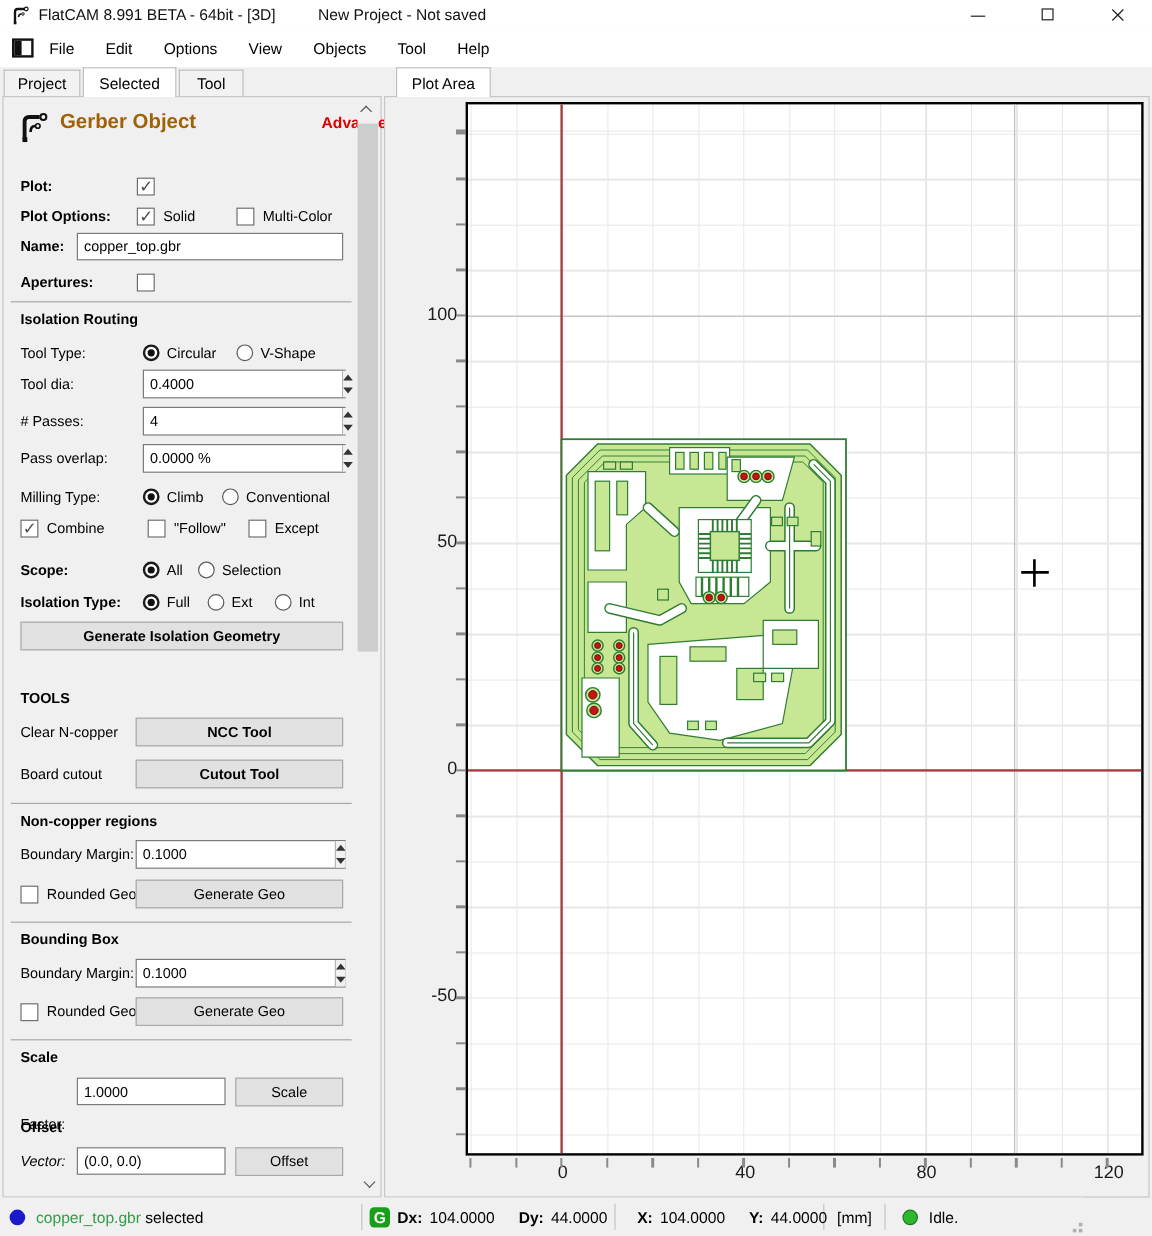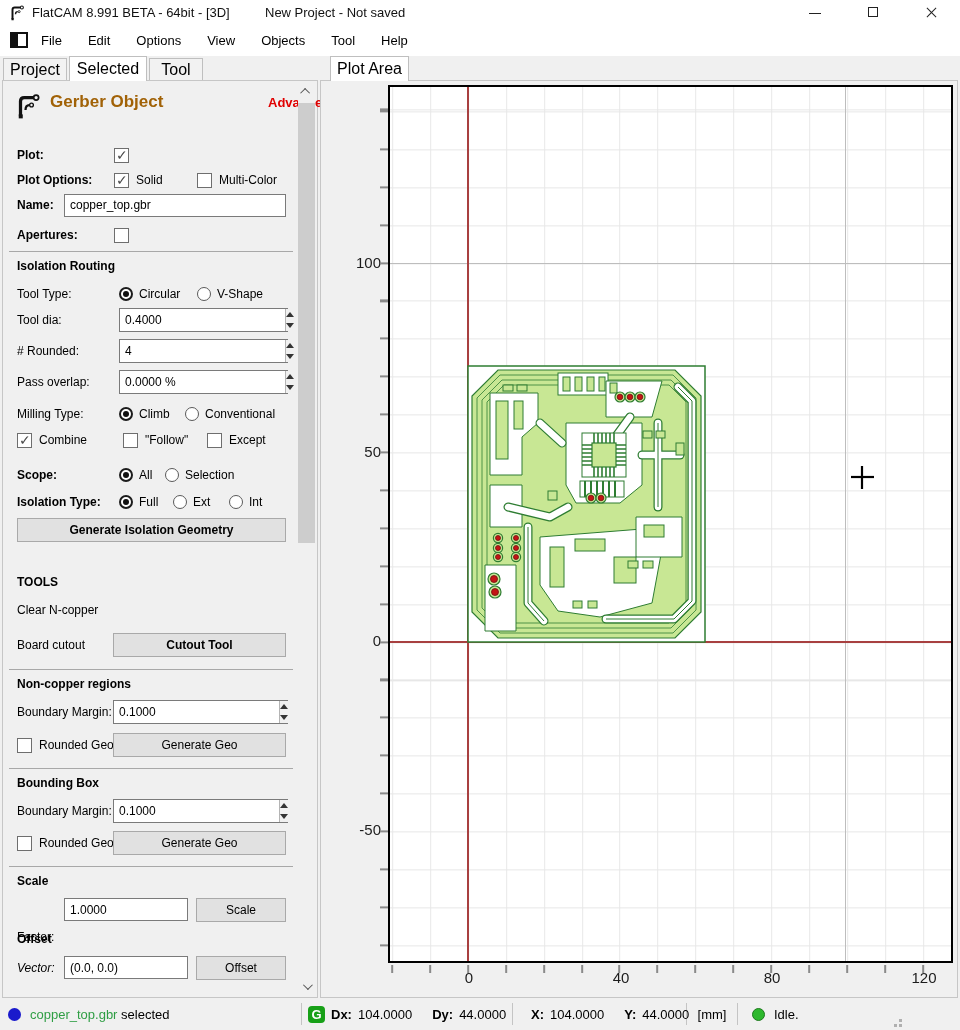--- a/index.html
+++ b/index.html
@@ -21,21 +21,21 @@
 
   
   #menubar { position:absolute; left:0; top:24px; width:960px; height:32px; background:#fff; display:flex; align-items:center; }
   #panel-toggle { width:18px; height:16px; border:2px solid #111; margin-left:10px; position:relative; background:#fff; }
   #panel-toggle::after { content:""; position:absolute; left:0; top:0; width:6px; height:12px; background:#111; }
   .menu-item { padding:0 13px; font-size:13px; height:32px; display:flex; align-items:center; }
   .menu-item:first-of-type { margin-left:12px; }
 
   
   #tabrow { position:absolute; left:0; top:56px; width:960px; height:24px; }
-  .tab { position:absolute; top:2px; height:22px; background:#f2f2f2; border:1px solid #bfbfbf; border-bottom:none; display:flex; align-items:center; justify-content:center; font-size:16px; }
+  .tab { position:absolute; top:2px; height:22px; background:#f2f2f2; border:1px solid #bfbfbf; border-bottom:none; display:flex; align-items:center; justify-content:center; font-size:13px; }
   .tab.active { top:0; height:25px; background:#fff; z-index:3; }
 
   
   .page { position:absolute; top:80px; height:918px; background:#f0f0f0; border:1px solid #c6c6c6; }
   #left-page { left:2px; width:316px; }
   #plot-page { left:320px; width:638px; }
 
   
   .abs { position:absolute; }
   .row { position:absolute; height:24px; display:flex; align-items:center; }
@@ -197,21 +197,21 @@
   </div>
   <div class="spin" style="left:116px;top:227px;width:169px;">
     <input value="0.4000" style="">
     <div class="arrows">
         <div class="sa up"></div>
         <div class="sa dn"></div>
       </div>
   </div>
 
   <div class="row" style="left:14px;top:258px;width:290px;">
-    <span># Rounded:</span>
+    <span># Passes:</span>
   </div>
   <div class="spin" style="left:116px;top:258px;width:169px;">
     <input value="4" style="">
     <div class="arrows">
         <div class="sa up"></div>
         <div class="sa dn"></div>
       </div>
   </div>
 
   <div class="row" style="left:14px;top:289px;width:290px;">
@@ -260,20 +260,21 @@
     <span style="position:absolute;left:232px;">Int</span>
   </div>
 
   <div class="btn b" style="left:14px;top:437px;width:269px;">Generate Isolation Geometry</div>
 
   <div class="sec-title" style="left:14px;top:494px;">TOOLS</div>
 
   <div class="row" style="left:14px;top:517px;width:100px;">
       <span>Clear N-copper</span>
     </div>
+  <div class="btn b" style="left:110px;top:517px;width:173px;">NCC Tool</div>
 
   <div class="row" style="left:14px;top:552px;width:100px;">
       <span>Board cutout</span>
     </div>
   <div class="btn b" style="left:110px;top:552px;width:173px;">Cutout Tool</div>
 
   <div class="sep" style="top:588px;"></div>
   <div class="sec-title" style="left:14px;top:596px;">Non-copper regions</div>
 
   <div class="row" style="left:14px;top:619px;width:110px;">

